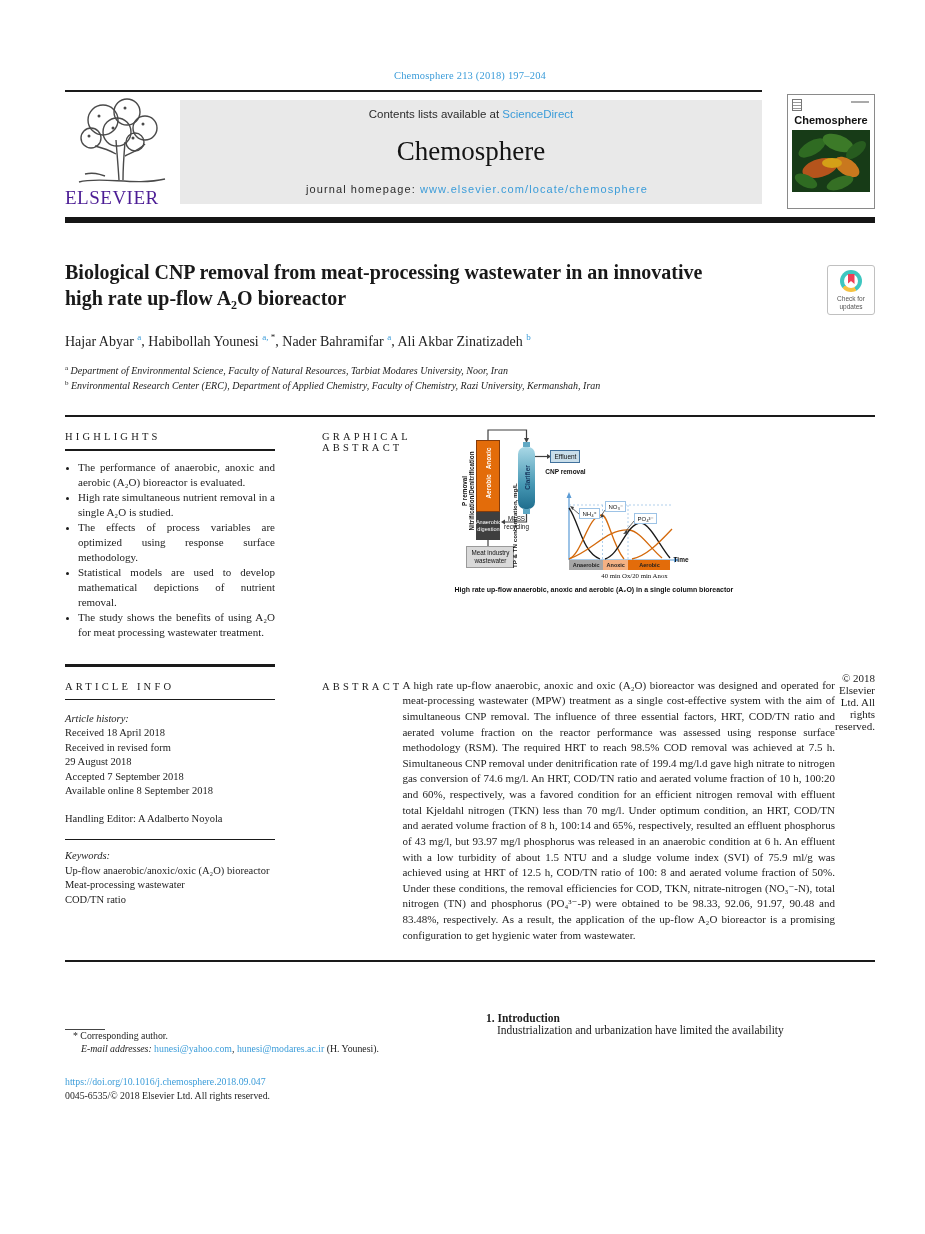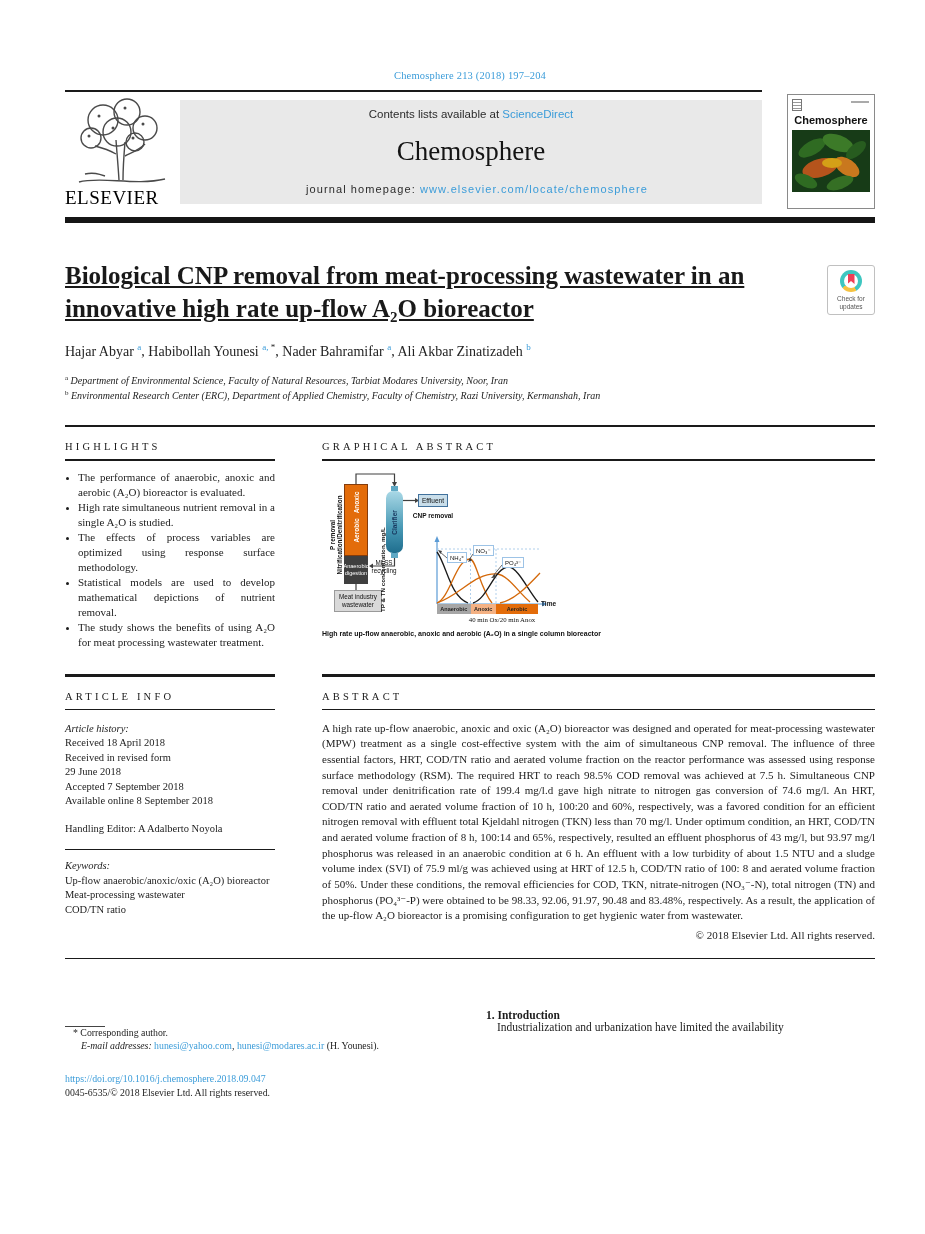--- a/index.html
+++ b/index.html
@@ -10,38 +10,38 @@
     overflow:hidden;
   }
   .content { padding:70px 50px 0 65px; }
   .teal { color:#3b9cd9; text-decoration:none; }
   
   .citation { text-align:center; font-size:10.5px; letter-spacing:.2px; }
   .top-rule { margin-top:9px; width:697px; height:1.5px; background:#1a1a1a; }
   .masthead { margin-top:2px; display:flex; height:115px; }
   .logo-box { width:113px; height:115px; position:relative; }
   .logo-box svg { display:block; }
-  .elsevier-word { position:absolute; left:0; bottom:0; font-size:19px; color:#000000; letter-spacing:.5px; }
+  .elsevier-word { position:absolute; left:0; bottom:0; font-size:19px; color:#4c1d95; letter-spacing:.5px; }
   .banner { width:582px; height:104px; margin-top:6px; margin-left:2px; background:#e9e9e9;
             display:flex; flex-direction:column; justify-content:space-between;
             padding:8px 0 9px 0; text-align:center; }
   .contents-line { font-family:"Liberation Sans","DejaVu Sans",sans-serif; font-size:11.5px; color:#2b2b2b; }
   .journal-name { font-size:27px; color:#141414; }
   .homepage-line { font-family:"Liberation Sans","DejaVu Sans",sans-serif; font-size:11px; letter-spacing:1.1px; color:#2b2b2b;margin-left:12px; }
   .cover { margin-left:auto; width:88px; height:115px; border:1px solid #8a8a8a; background:#fff; position:relative; padding:3px; }
   .cover-glyph { position:absolute; left:4px; top:4px; width:10px; height:12px; border:1px solid #777;
                  background:repeating-linear-gradient(#fff 0 2px,#999 2px 3px); }
   .cover-mini-line { position:absolute; right:5px; top:6px; width:18px; height:2px; background:#aaa; }
   .cover-title { margin-top:16px; text-align:center; font-family:"Liberation Sans","DejaVu Sans",sans-serif;
                  font-weight:bold; font-size:11px; color:#111; }
   .cover svg { display:block; margin:4px auto 0; }
   .thick-bar { margin-top:8px; height:6.5px; background:#161616; }
   
   .title-row { margin-top:36px; display:flex; }
-  .title { font-size:25px; line-height:1.32; max-width:680px; color:#191919;text-decoration:underline; }
+  .title { font-size:20px; line-height:1.32; max-width:680px; color:#191919; }
   .badge { margin-left:auto; margin-top:6px; width:48px; height:50px; border:1px solid #c0c0c0; border-radius:3px;
            display:flex; flex-direction:column; align-items:center; padding-top:4px;
            font-family:"Liberation Sans","DejaVu Sans",sans-serif; }
   .badge-ring { width:22px; height:22px; border-radius:50%;
                 background:conic-gradient(from 150deg,#f5c242 0 80deg,#3ec6c0 80deg 360deg);
                 display:flex; align-items:center; justify-content:center; }
   .badge-ring-inner { width:14px; height:14px; border-radius:50%; background:#fff;
                       display:flex; align-items:flex-start; justify-content:center; }
   .badge-bookmark { width:7px; height:10px; background:#ef3e56;
                     clip-path:polygon(0 0,100% 0,100% 100%,50% 70%,0 100%); }
@@ -49,21 +49,21 @@
   
   .authors { margin-top:17px; font-size:14px; color:#222; }
   .authors sup { font-size:9px; }
   .sup-link { color:#3b9cd9; }
   .affils { margin-top:13px; font-size:10px; font-style:italic; line-height:1.55; color:#222; }
   .affils sup { font-size:7px; font-style:normal; }
   .mid-rule { margin-top:21px; height:1.5px; background:#1a1a1a; }
   
   .cols { display:flex; }
   .col-l { width:210px; flex:none; display:flex; flex-direction:column; }
-  .col-r { width:553px; margin-left:auto; flex:none; display:flex; flex-direction:column; }
+  .col-r { width:553px; margin-left:auto; flex:none; display:flex; }
   .sec-head { padding:14px 0 7px 0; font-size:10.5px; letter-spacing:3.2px; color:#1a1a1a; }
   .rule-thick { height:2.5px; background:#1a1a1a; }
   .rule-thin { height:1px; background:#1a1a1a; }
   .rule-bottom { margin-top:auto; }
   .cols-1 { min-height:250px; }
   
   .hl-list { margin:9px 0 10px 0; padding-left:13px; list-style:disc outside; }
   .hl-list li { font-size:11px; line-height:1.36; text-align:justify; }
   .hl-list li::marker { font-size:9px; }
   
@@ -330,21 +330,21 @@
     </div>
 
     <div class="cols">
       <div class="col-l">
         <div class="sec-head">ARTICLE INFO</div>
         <div class="rule-thin"></div>
         <div class="ai-body">
           <div class="ai-label">Article history:</div>
           <div>Received 18 April 2018</div>
           <div>Received in revised form</div>
-          <div>29 June 2018</div>
+          <div>29 August 2018</div>
           <div>Accepted 7 September 2018</div>
           <div>Available online 8 September 2018</div>
           <div class="ai-gap"></div>
           <div>Handling Editor: A Adalberto Noyola</div>
           <div class="ai-rule"></div>
           <div class="ai-label">Keywords:</div>
           <div>Up-flow anaerobic/anoxic/oxic (A₂O) bioreactor</div>
           <div>Meat-processing wastewater</div>
           <div>COD/TN ratio</div>
         </div>

